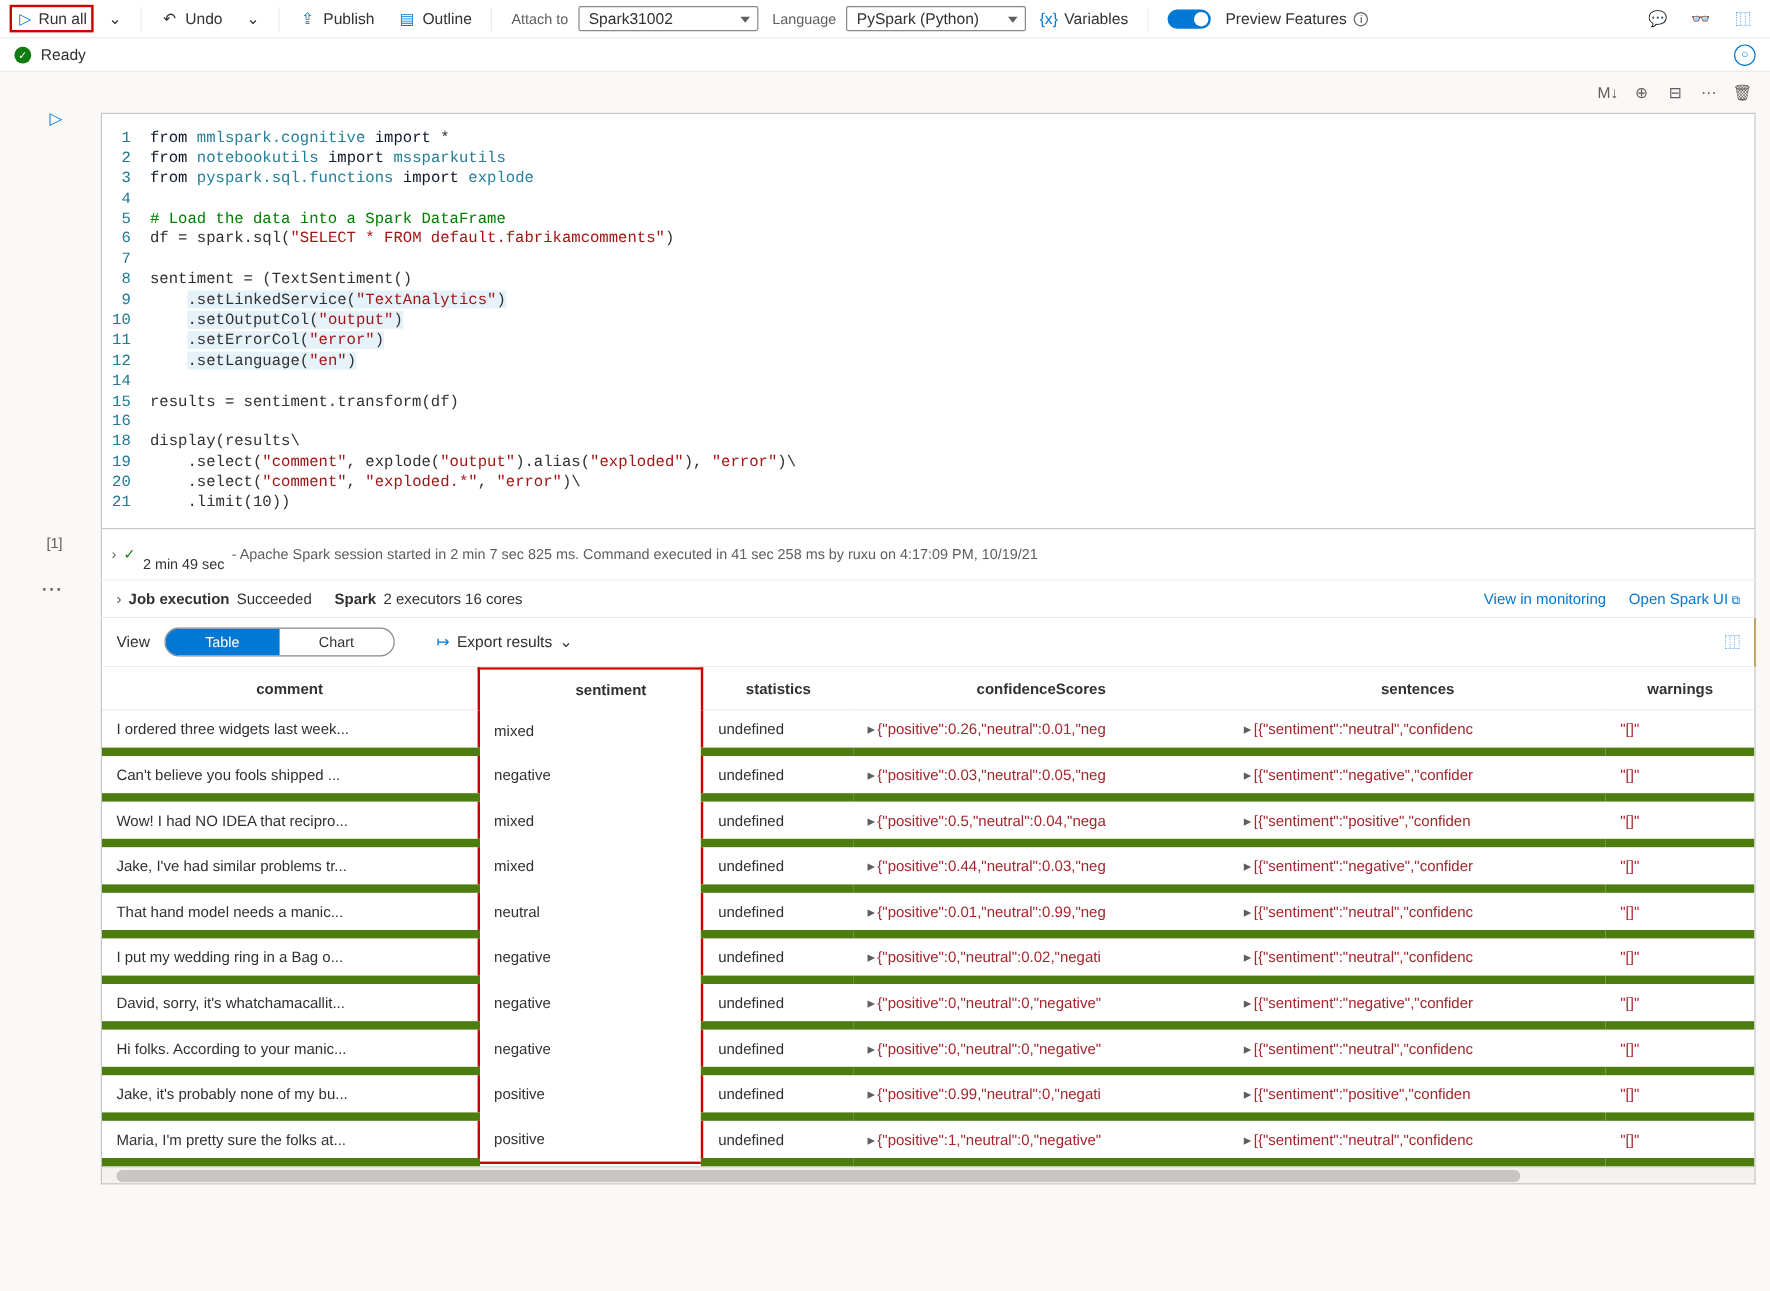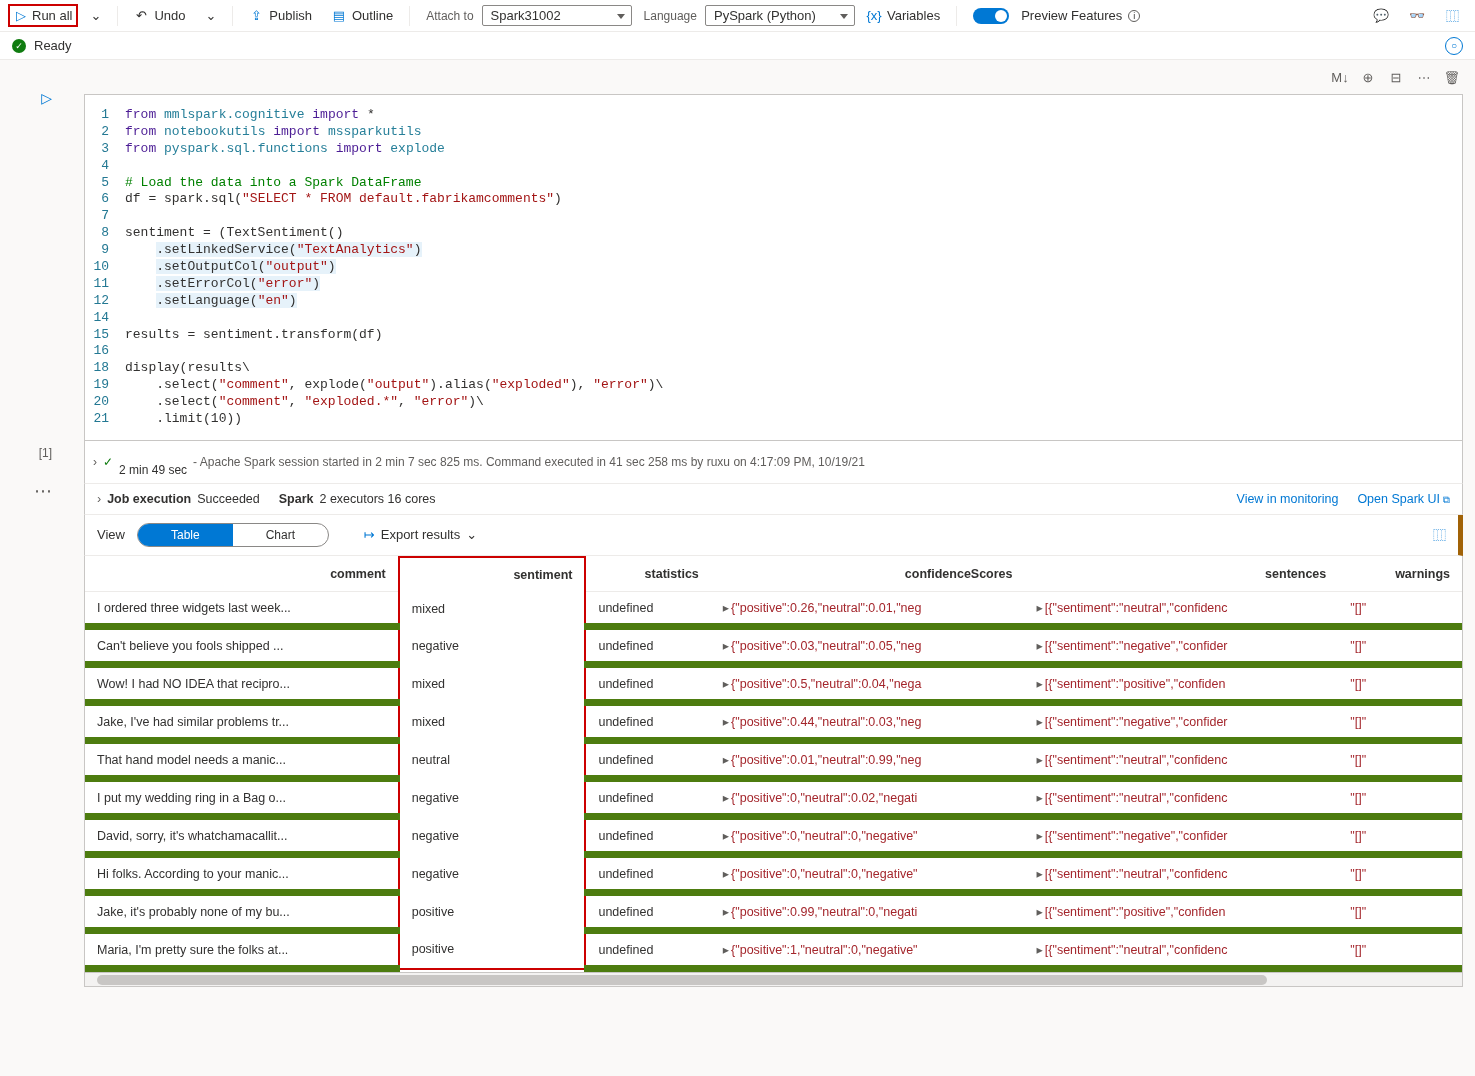--- a/index.html
+++ b/index.html
@@ -31,47 +31,47 @@
     .cell-tools { display:flex; justify-content:flex-end; gap:6px; padding: 6px 0; }
     .cell-tool { width: 22px; height: 22px; display:flex; align-items:center; justify-content:center; color:#605e5c; cursor:pointer; border-radius:2px; }
 
     
     .code-outer { display:flex; }
     .run-gutter { width: 24px; padding-top: 8px; text-align:center; color:#0078d4; cursor:pointer; }
     .code-cell { flex:1; border: 1px solid #c8c6c4; background: #fff; padding: 12px 0; font-family: Consolas, "Courier New", monospace; font-size: 13px; line-height: 1.3; }
     .code-line { display: flex; }
     .line-no { width: 40px; text-align: right; color: #237893; padding-right: 16px; user-select:none; flex-shrink:0; }
     .code-txt { white-space: pre; }
-    .kw { color: #4c1d95; }
+    .kw { color: #0f172a; }
     .str { color: #a31515; }
     .com { color: #008000; }
     .imp { color: #267f99; }
     .sel-bg { background: #e6f2fa; display:inline; }
 
     
     .exec-info { display:flex; align-items:center; gap:6px; padding: 6px 8px; font-size: 12px; color:#605e5c; border-left:1px solid #c8c6c4; border-right:1px solid #c8c6c4; border-bottom:1px solid #edebe9; background:#fff; margin-left:24px; }
     .exec-info .tick { color:#107c10; }
     .exec-info .bold { color:#323130;margin-top:16px; }
 
     
     .job-row { display:flex; align-items:center; padding: 8px 12px; font-size:12.5px; background:#fff; border-left:1px solid #c8c6c4; border-right:1px solid #c8c6c4; border-bottom:1px solid #edebe9; gap:6px; margin-left:24px; }
     .job-row .chevron { color:#605e5c; }
     .job-row .link { color:#0078d4; cursor:pointer; }
 
     
-    .view-row { display:flex; align-items:center; padding: 8px 12px; gap: 12px; background:#fff; border-left:1px solid #c8c6c4; border-right:5px solid #a16207; border-bottom:1px solid #edebe9; margin-left:24px; }
+    .view-row { display:flex; align-items:center; padding: 8px 12px; gap: 12px; background:#fff; border-left:1px solid #c8c6c4; border-right:1px solid #a16207; border-bottom:1px solid #edebe9; margin-left:24px; }
     .seg { display:flex; border:1px solid #8a8886; border-radius: 12px; overflow:hidden; }
     .seg-opt { padding: 4px 33px; font-size: 12px; cursor:pointer; }
     .seg-opt.active { background:#0078d4; color:#fff; }
     .export-btn { display:flex; align-items:center; gap:6px; color:#323130; cursor:pointer; }
 
     
     .results { background:#fff; border-left:1px solid #c8c6c4; border-right:1px solid #c8c6c4; border-bottom:1px solid #c8c6c4; margin-left:24px; overflow-x:auto; }
     .rtable { width:100%; border-collapse:collapse; font-size:12.5px; }
-    .rtable th { text-align:right; padding: 10px 12px; border-bottom:1px solid #edebe9; color:#323130; font-weight:600; }
+    .rtable th { text-align:center; padding: 10px 12px; border-bottom:1px solid #edebe9; color:#323130; font-weight:600; }
     .rtable td { padding: 8px 12px; border-bottom:7px solid #4d7c0f; white-space:nowrap; overflow:hidden; text-overflow:ellipsis; max-width:200px; }
     .rtable .json-val { color:#a4262c; }
     .rtable .expand-tri { color:#605e5c; margin-right:2px; }
     .sentiment-col-border { border: 2px solid #c00; }
     th.sentiment-col-border, td.sentiment-col-border { border-top:none; border-bottom:none; }
     th.sentiment-col-border { border-top: 2px solid #c00; padding-left: 46px; }
     tr:last-child td.sentiment-col-border { border-bottom: 2px solid #c00; }
     .hscroll { height:14px; background:#f3f2f1; margin-left:24px; border:1px solid #c8c6c4; border-top:none; position:relative; }
     .hscroll-thumb { position:absolute; left:12px; top:2px; height:10px; width:85%; background:#c8c6c4; border-radius:5px; }
     .cell-idx-wrap { position: relative; }

